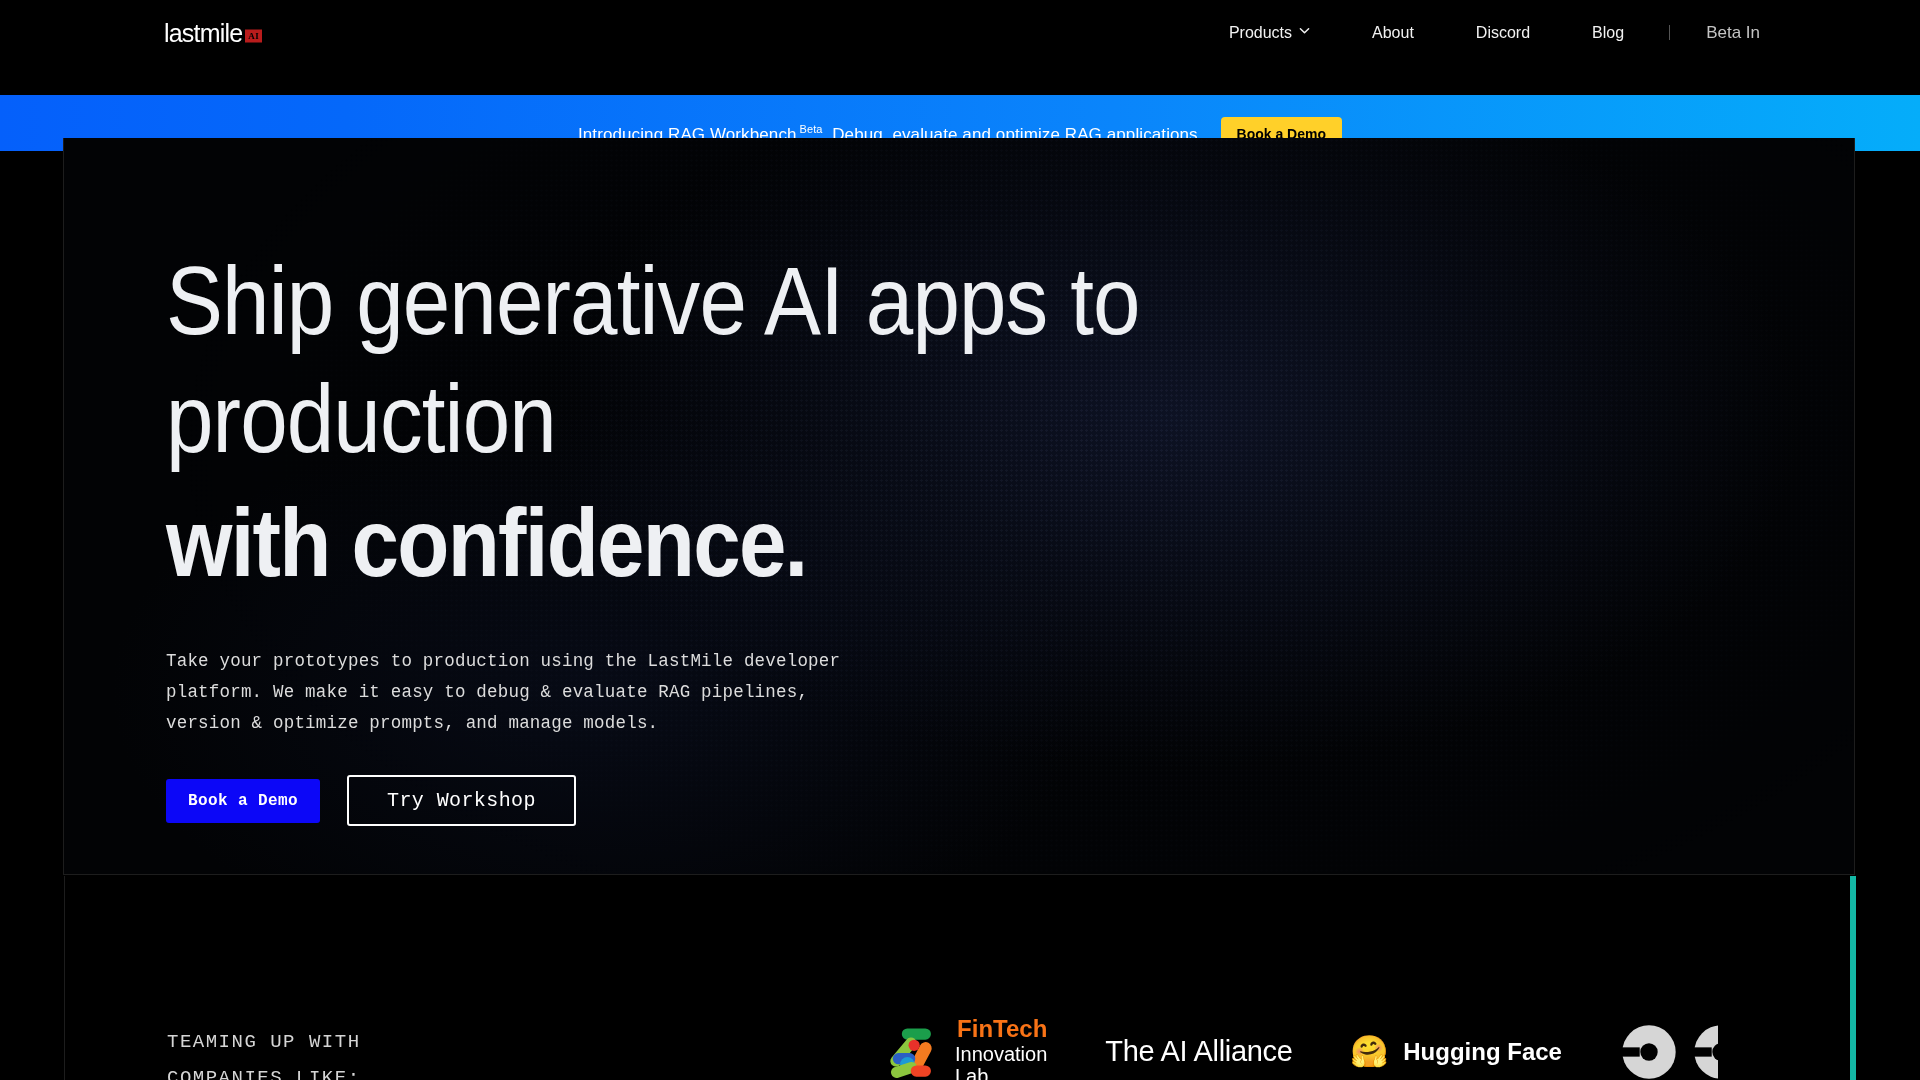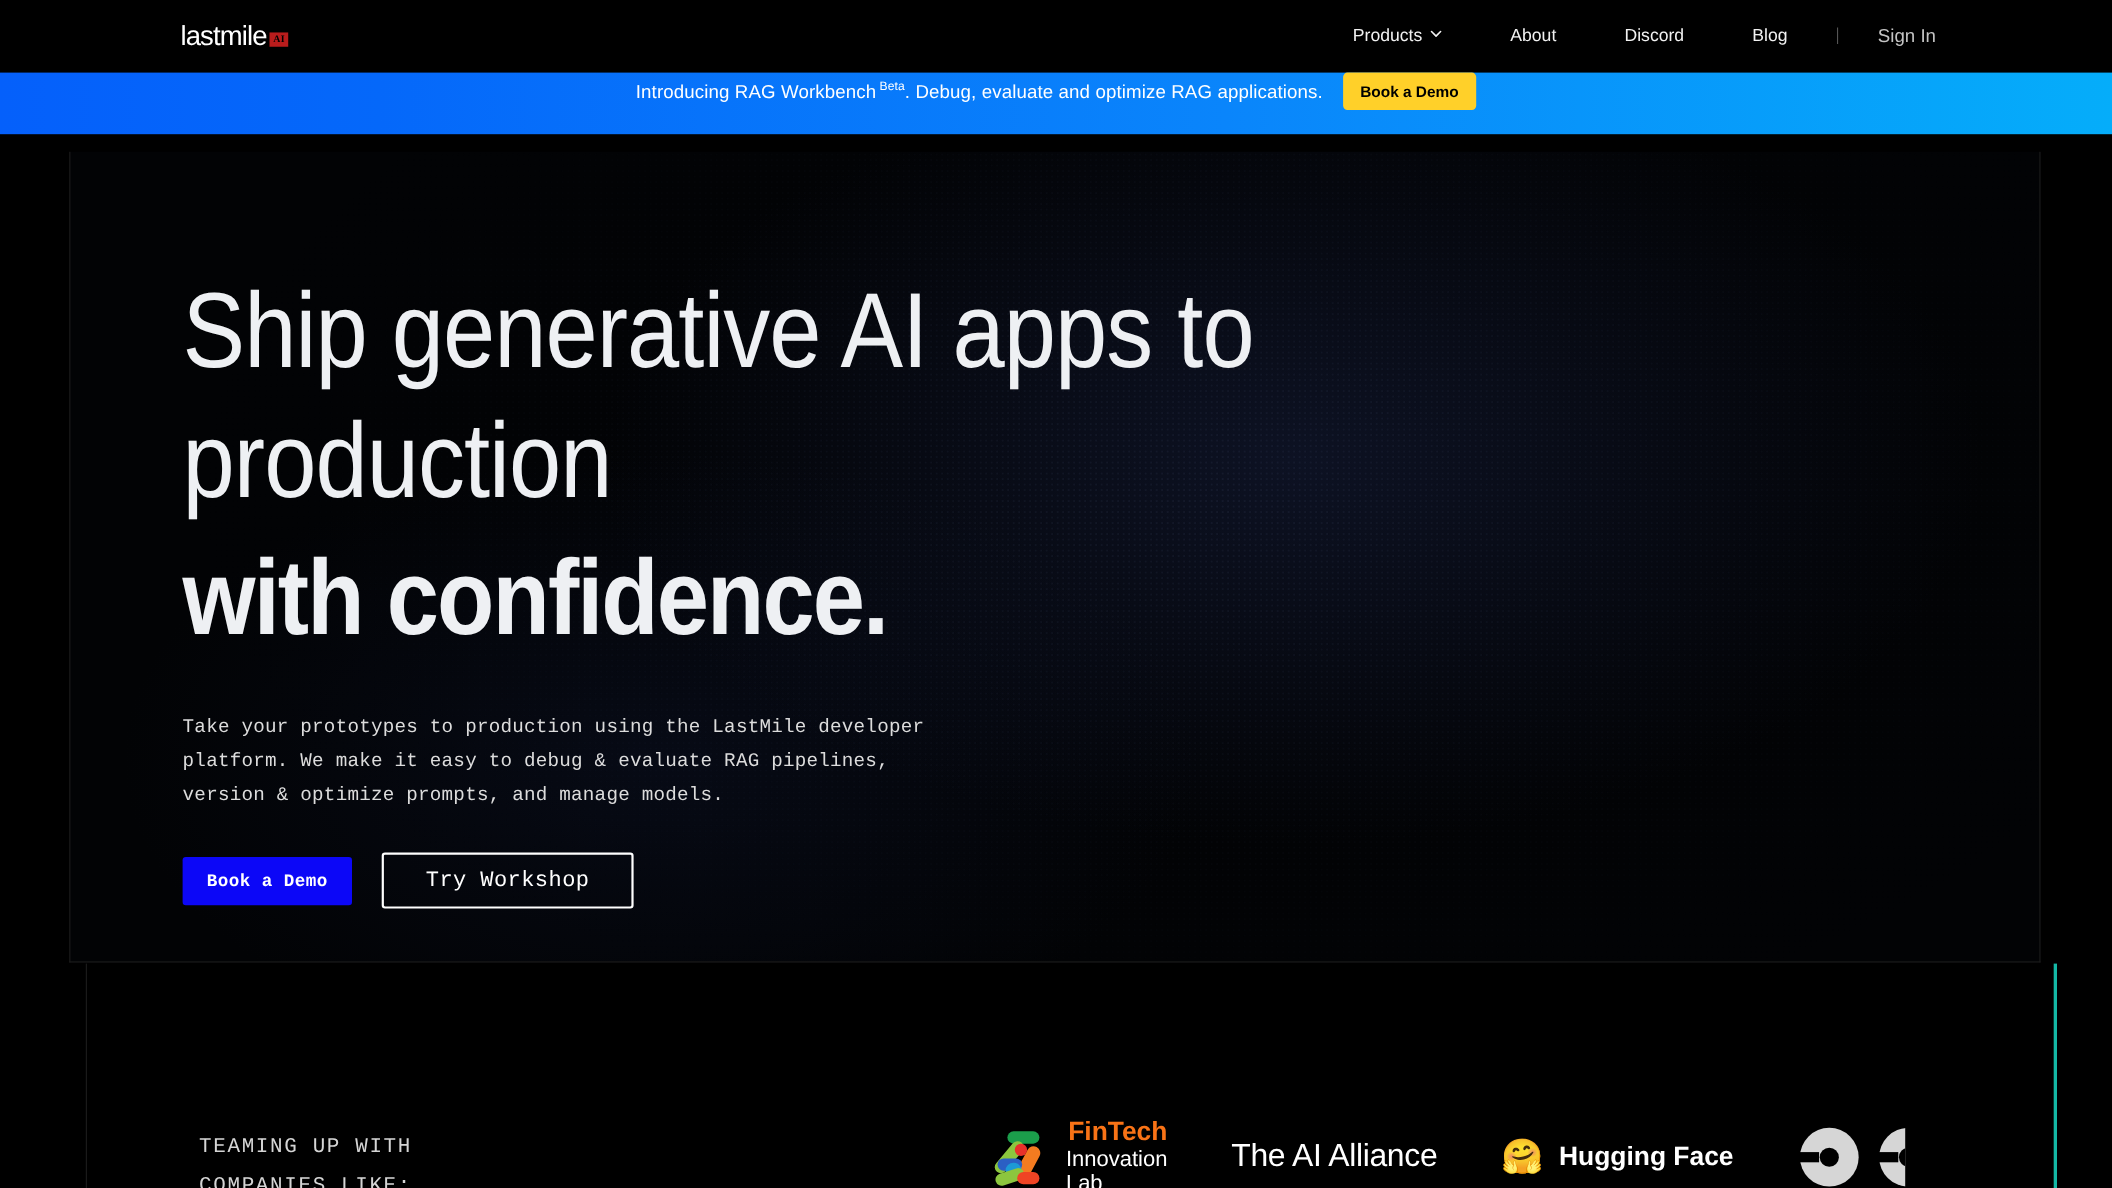--- a/index.html
+++ b/index.html
@@ -43,23 +43,23 @@
   .nav-sep{
     width:1px; height:15px; background:#555; margin:0 6px;
   }
   .nav-signin{
     color:#c4c4c4; font-size:17px; padding:0 12px 0 14px; cursor:pointer;
     white-space:nowrap;
   }
 
   
   .banner{
-    position:absolute; top:66px; left:0; width:1920px; height:56px;
+    position:absolute; top:95px; left:0; width:1920px; height:56px;
     background:linear-gradient(90deg,#0560fb 0%, #0568fa 18%, #0a85fb 58%, #05adfa 100%);
-    display:flex; align-items:flex-start; justify-content:center;
+    display:flex; align-items:flex-end; justify-content:center;
   }
   .banner-inner{ display:flex; align-items:center; gap:18px; }
   .banner-text{
     color:#fff; font-size:17px; letter-spacing:0.1px; white-space:nowrap;
   }
   .banner-text sup{ font-size:11px; vertical-align:super; padding-left:3px; }
   .banner-btn{
     background:#FFD029; color:#000; font-size:14px; font-weight:700;
     padding:9px 16px; border:none; border-radius:4px; cursor:pointer;
     white-space:nowrap; font-family:"Liberation Sans", sans-serif;
@@ -113,22 +113,22 @@
   }
   .btn-outline{
     background:transparent; color:#fff; border:2px solid #fff;
     font-family:"Liberation Mono","DejaVu Sans Mono", monospace;
     font-size:20px; font-weight:400; padding:12px 38px; border-radius:3px;
     cursor:pointer; letter-spacing:0.4px;
   }
 
   
   .partners{
-    position:absolute; top:876px; left:78px; width:1792px; height:204px;
-    border-left:1px solid #1d1d1d; border-right:3px solid #14b8a6;
+    position:absolute; top:876px; left:64px; width:1792px; height:204px;
+    border-left:1px solid #1d1d1d; border-right:6px solid #14b8a6;
     background:#000;
   }
   .partners-label{
     position:absolute; left:102px; top:148px;
     font-family:"Liberation Mono","DejaVu Sans Mono", monospace;
     color:#d5d5d5; font-size:19px; line-height:36px; letter-spacing:1.5px;
     white-space:pre-line;
   }
   .partner-row{
     position:absolute; left:820px; top:140px;
@@ -182,21 +182,21 @@
       <div class="nav-link">
         <span>Discord</span>
       </div>
 
       <div class="nav-link">
         <span>Blog</span>
       </div>
 
       <div class="nav-sep"></div>
 
-      <div class="nav-signin">Sign In</div>
+      <div class="nav-signin">Beta In</div>
     </div>
   </div>
 
   <div class="banner">
     <div class="banner-inner">
       <div class="banner-text">
         <span>Introducing RAG Workbench</span><sup>Beta</sup><span>.  Debug, evaluate and optimize RAG applications.</span>
       </div>
       <button class="banner-btn">Book a Demo</button>
     </div>

